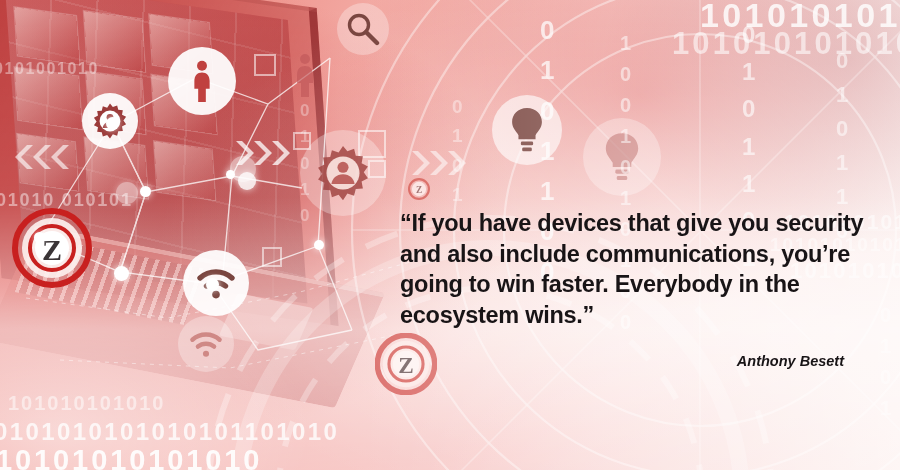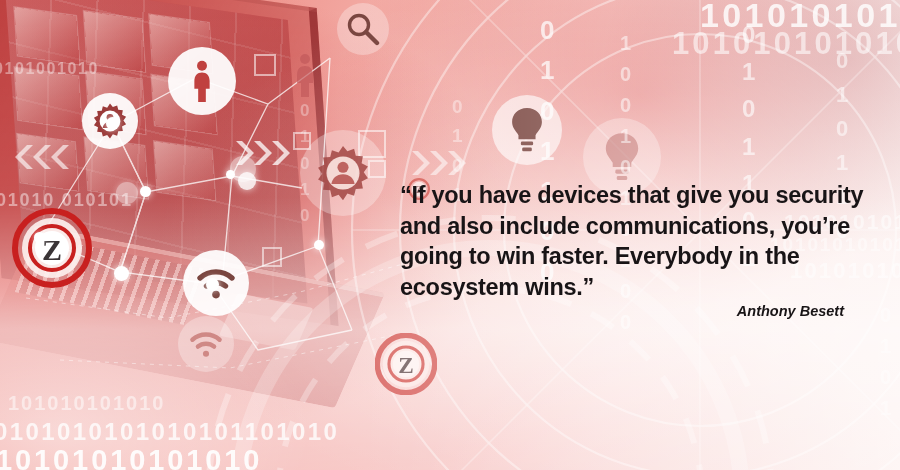--- a/index.html
+++ b/index.html
@@ -107,31 +107,31 @@
   .badge.ghost{background:rgba(255,255,255,.30);}
   .node{position:absolute;border-radius:50%;background:#fff;box-shadow:0 0 7px rgba(255,255,255,.85);}
 
   
   .zlogo{position:absolute;border-radius:50%;display:flex;align-items:center;justify-content:center;}
 
   
   .chev{position:absolute;}
 
   
-  #quote-block{position:absolute;left:400px;top:180px;width:468px;}
+  #quote-block{position:absolute;left:400px;top:208px;width:468px;}
   #quote-text{
     margin:0;
     font-family:"Liberation Sans",sans-serif;
     font-weight:700;
     font-size:23.5px;
     line-height:1.30;
     color:#181416;
     letter-spacing:-.012em;
   }
-  #attrib{margin-top:0;text-align:right;padding-right:24px;}
+  #attrib{margin-top:22px;text-align:right;padding-right:24px;}
   #attrib div{
     font-family:"Liberation Sans",sans-serif;
     font-weight:700;font-style:italic;
     font-size:14.5px;line-height:1.32;color:#181416;
   }
 
   .sq{position:absolute;border:2px solid rgba(255,255,255,.55);}
   .person-sil{position:absolute;}
 </style>
 </head>

